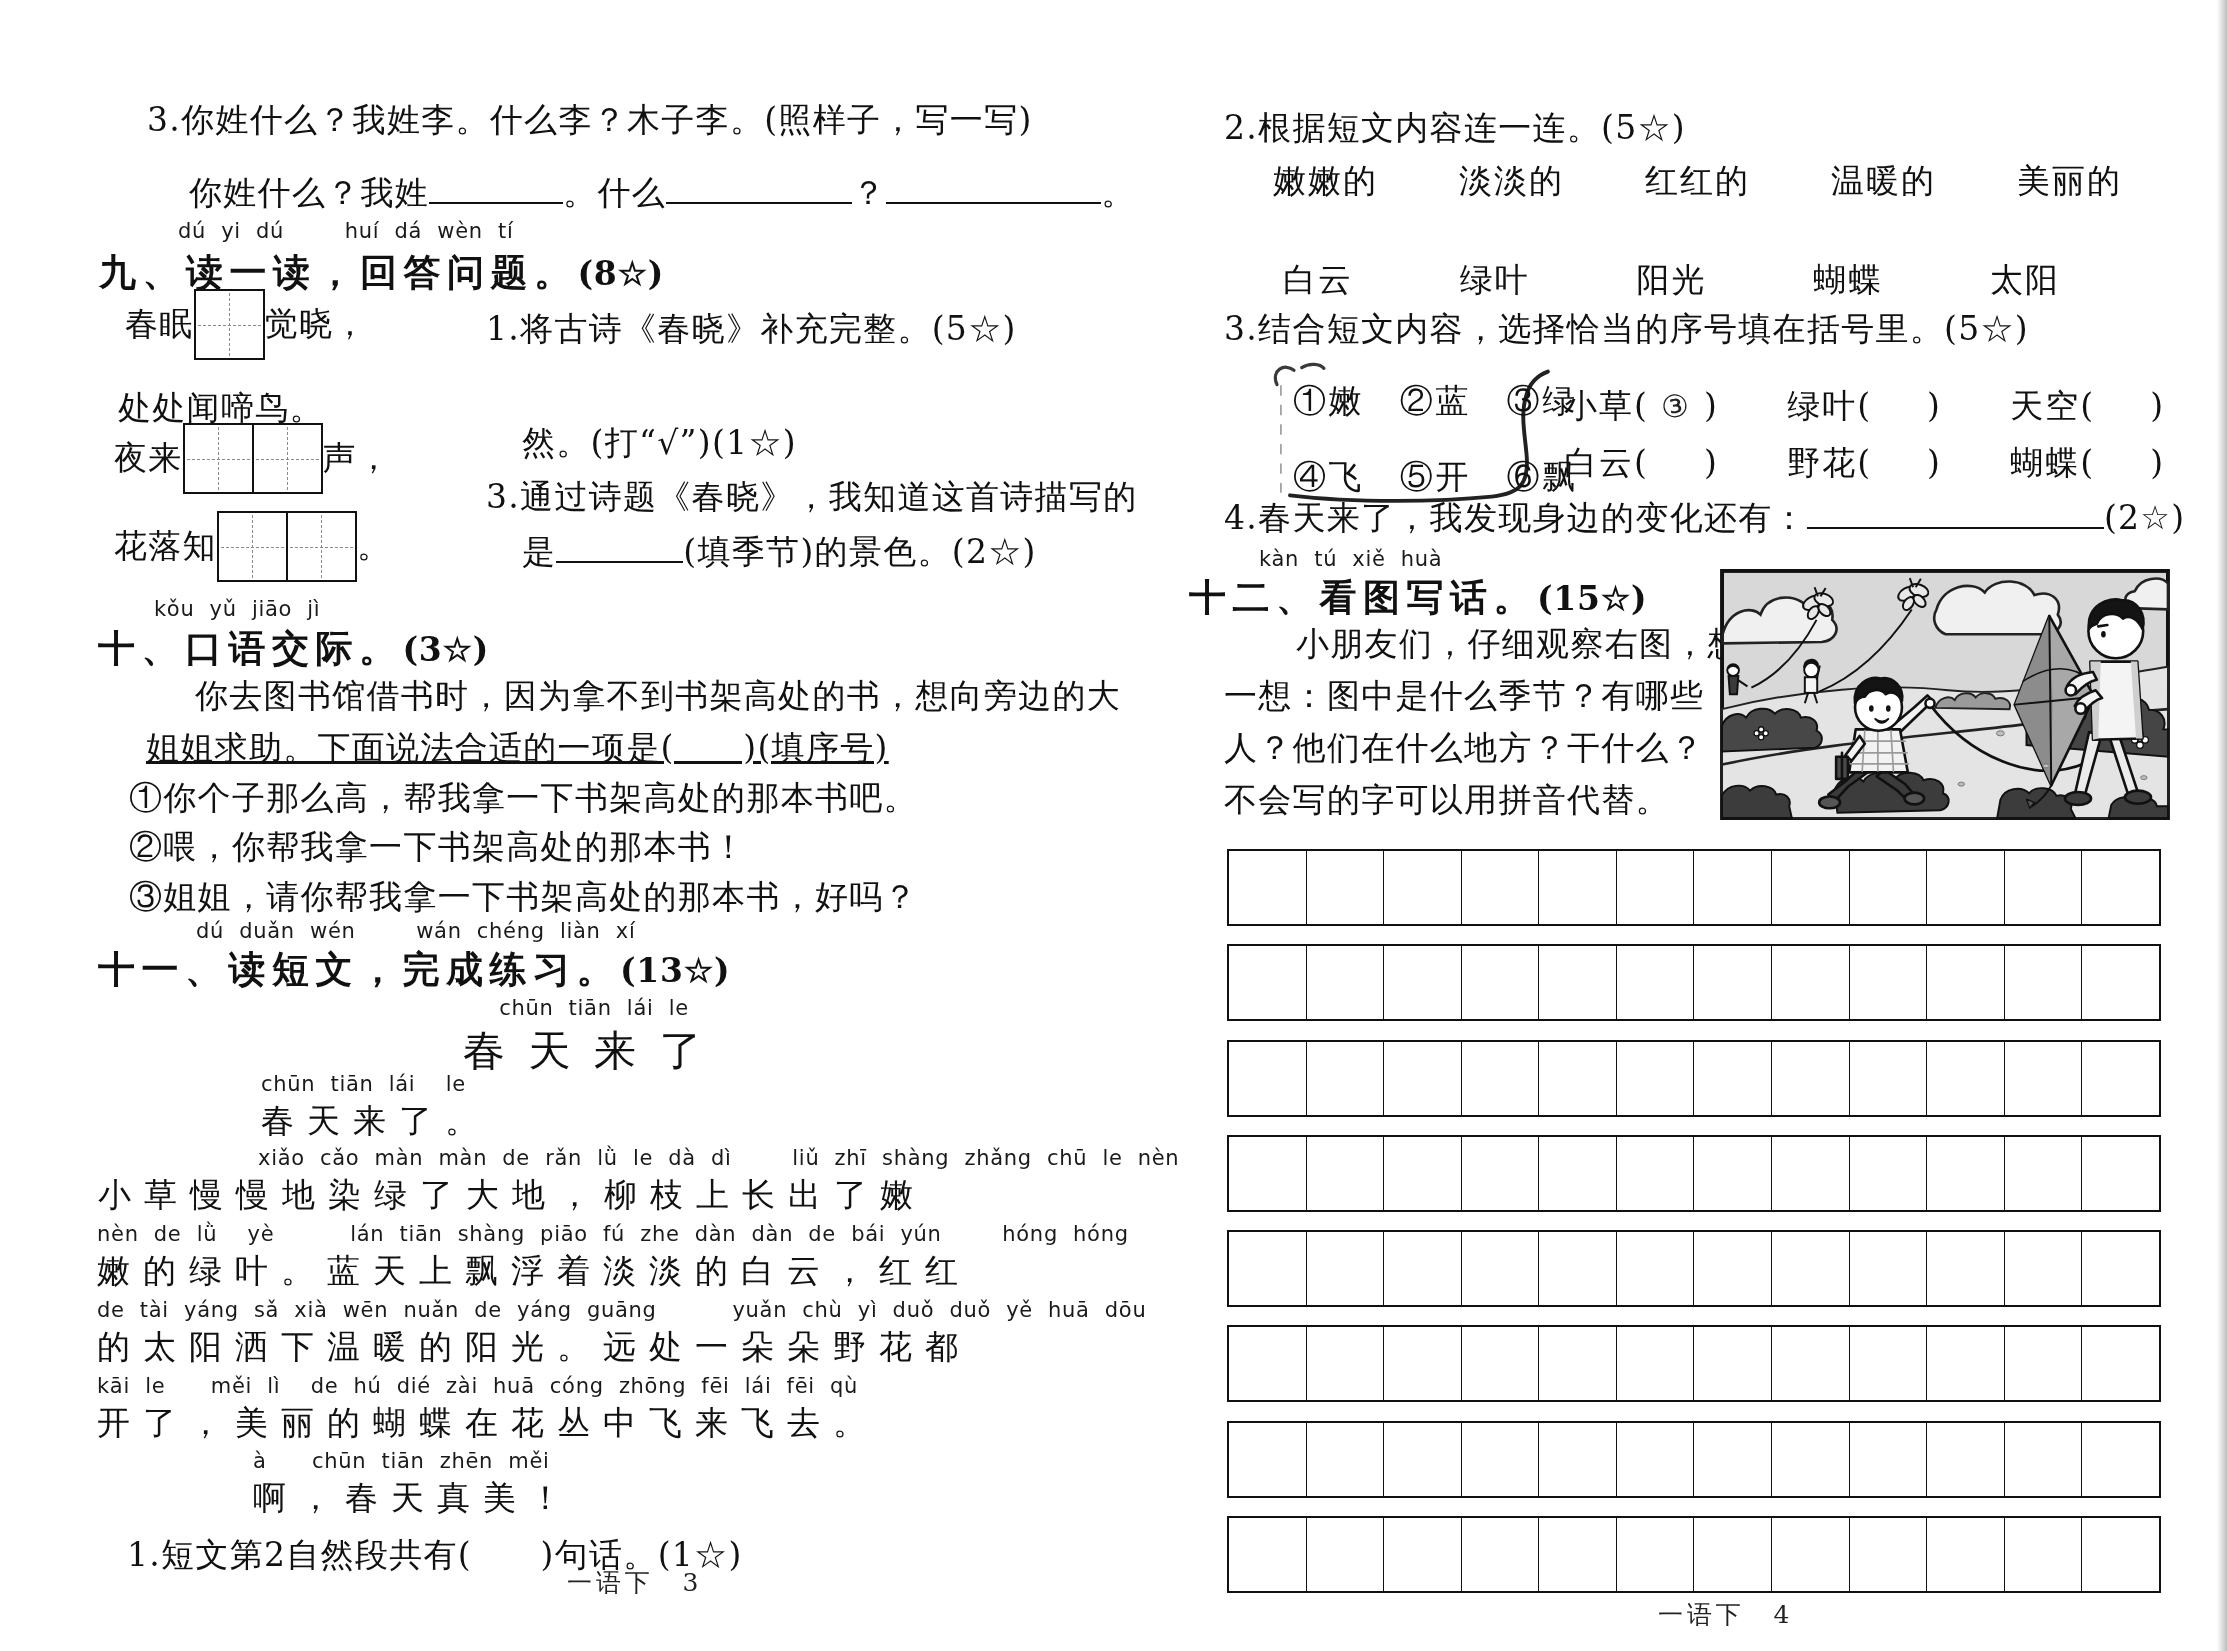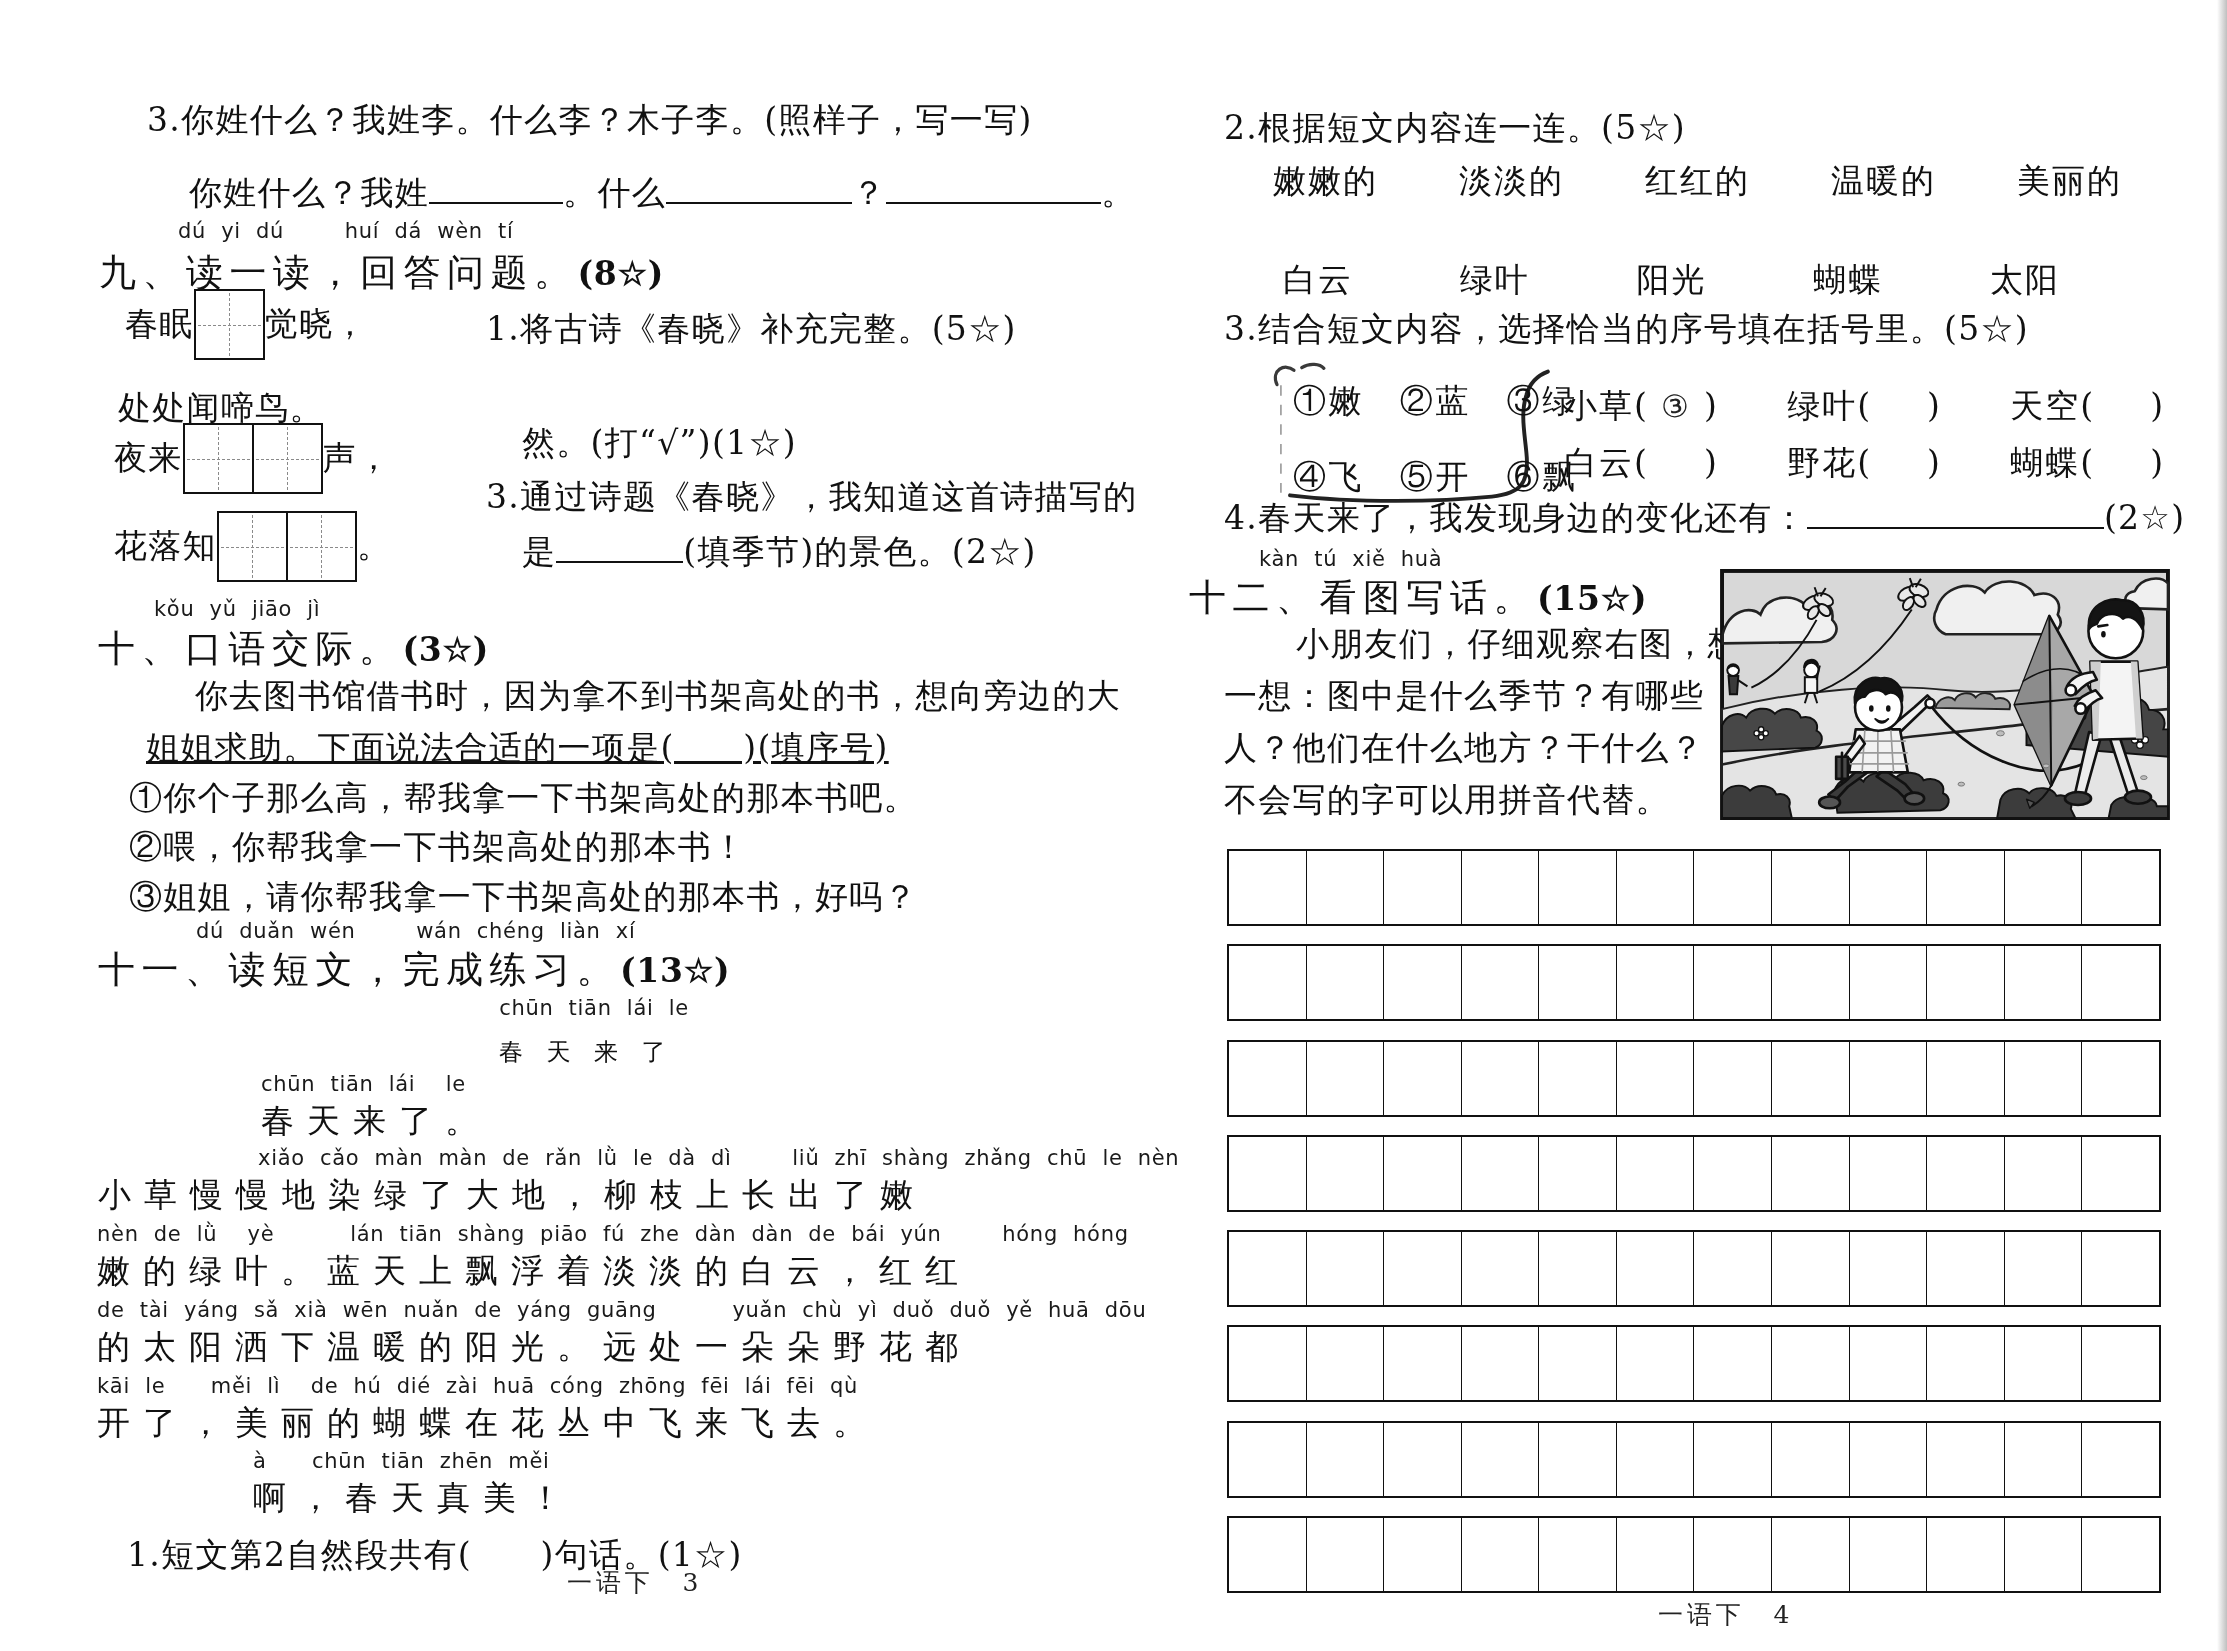--- a/index.html
+++ b/index.html
@@ -3,21 +3,21 @@
 <meta charset="utf-8">
 <style>
   html,body{margin:0;padding:0;background:#e8e8e8;}
   .sheet{position:relative;width:2227px;height:1652px;background:#ffffff;overflow:hidden;
          font-family:"DejaVu Serif","Liberation Serif",serif;color:#111;}
   .edge{position:absolute;right:0;top:0;width:10.4px;height:100%;
         background:linear-gradient(to left,#bfbfbf,rgba(255,255,255,0));}
   .abs{position:absolute;white-space:nowrap;}
   .t50{font-size:33px;letter-spacing:1.3px;}
   .t51{font-size:33px;letter-spacing:1.3px;}
-  .sec-title{font-size:37px;letter-spacing:6.5px;font-weight:400;}
+  .sec-title{font-size:37px;letter-spacing:6.5px;font-weight:700;}
   .sec-score{font-size:33px;letter-spacing:0.7px;font-weight:600;}
   .py{font-family:"DejaVu Sans","Liberation Sans",sans-serif;font-size:21px;color:#1a1a1a;
       white-space:pre;word-spacing:7.8px;letter-spacing:0.7px;}
   .hzline{font-size:33px;letter-spacing:13px;white-space:nowrap;}
   .blank{display:inline-block;border-bottom:2.6px solid #111;height:6.5px;vertical-align:baseline;}
   .tian{position:relative;display:inline-block;width:71px;height:71px;border:2px solid #111;
         background:#fff;vertical-align:middle;box-sizing:border-box;}
   .tian + .tian{margin-left:-2px;}
   .tian::before{content:"";position:absolute;left:50%;top:2px;bottom:2px;border-left:1.3px dashed #8a8a8a;}
   .tian::after{content:"";position:absolute;top:50%;left:2px;right:2px;border-top:1.3px dashed #8a8a8a;}
@@ -84,21 +84,21 @@
   <div class="abs t50" style="left:129px;top:825px;">②喂，你帮我拿一下书架高处的那本书！</div>
   <div class="abs t50" style="left:129px;top:875px;">③姐姐，请你帮我拿一下书架高处的那本书，好吗？</div>
 
   <div class="abs py" style="left:196px;top:919px;">dú duǎn wén    wán chéng liàn xí</div>
   <div class="abs" style="left:98px;top:945px;">
     <span class="sec-title">十一、读短文，完成练习。</span><span class="sec-score">(13☆)</span>
   </div>
 
   <div class="abs" style="left:444px;top:996px;width:300px;text-align:center;">
     <div class="py">chūn tiān lái le</div>
-    <div style="font-size:24px;letter-spacing:23.5px;margin-top:16px;">春天来了</div>
+    <div style="font-size:42px;letter-spacing:23.5px;margin-top:3px;">春天来了</div>
   </div>
 
   <div class="abs" style="left:261px;top:1072px;">
     <div class="py">chūn tiān lái  le</div>
     <div class="hzline" style="margin-top:2.6px;">春天来了。</div>
   </div>
   <div class="abs" style="left:258px;top:1146px;">
     <div class="py">xiǎo cǎo màn màn de rǎn lǜ le dà dì    liǔ zhī shàng zhǎng chū le nèn</div>
     <div class="hzline" style="margin-top:2.6px;margin-left:-160px;">小草慢慢地染绿了大地，柳枝上长出了嫩</div>
   </div>

